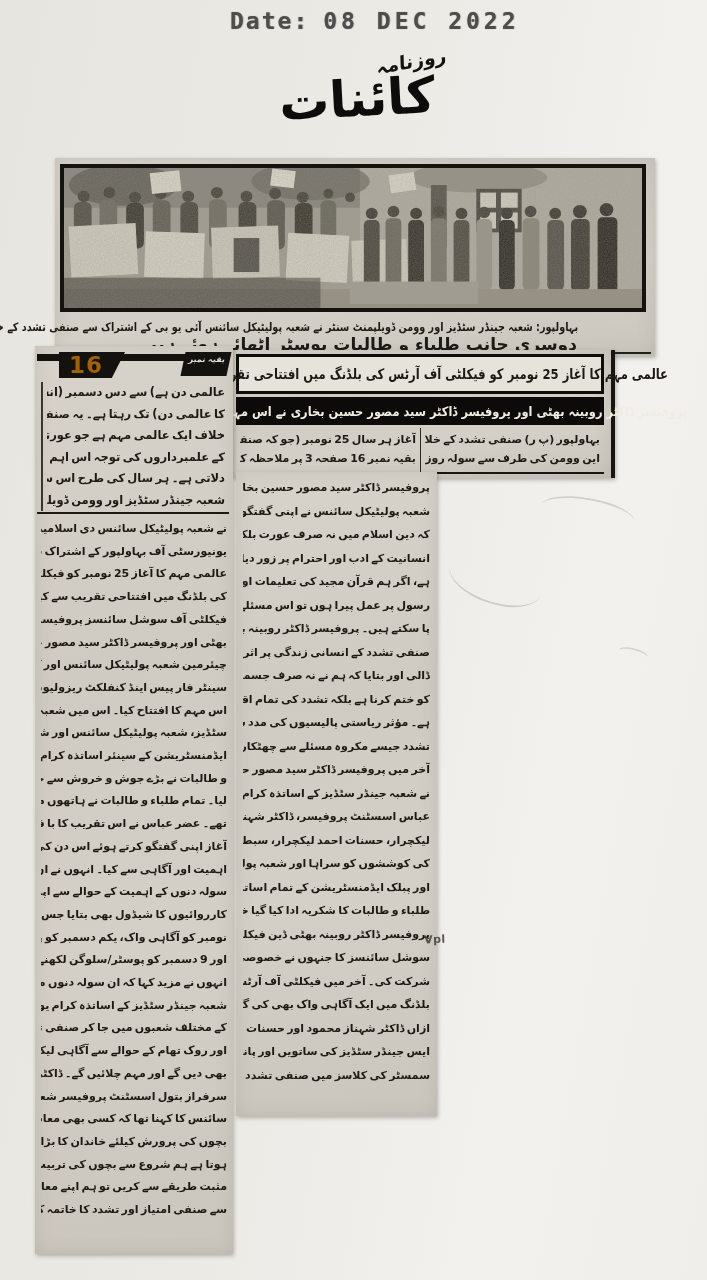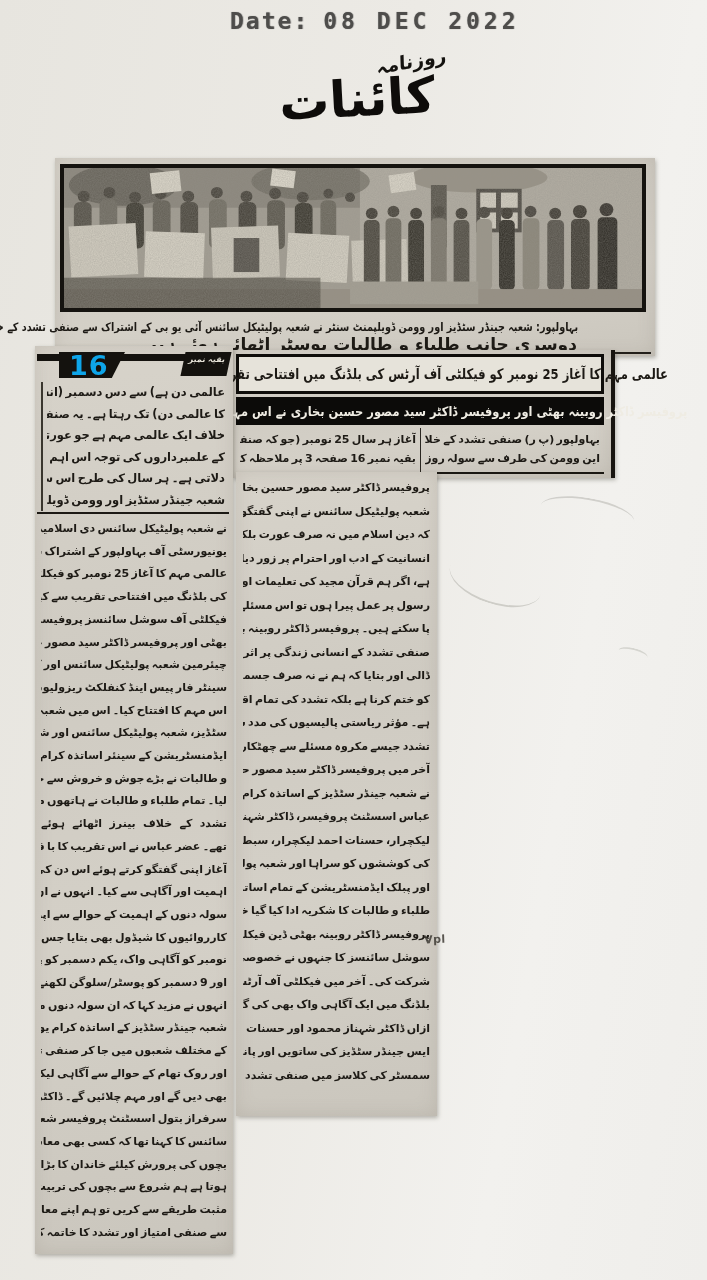--- a/index.html
+++ b/index.html
@@ -58,21 +58,21 @@
   .subhead-box span{display:inline-block;white-space:nowrap;font-size:13px;transform:scaleX(.88);transform-origin:center;color:#efece3;}
   .lead{position:absolute;left:3px;top:78px;width:368px;height:46px;display:flex;flex-direction:row-reverse;}
   .lead .lcol{width:50%;padding:2px 4px;box-sizing:border-box;}
   .lead .lcol .t-line{font-size:11px;line-height:19px;}
   .lead .col-r{border-left:1.5px solid #2a2721;border-bottom:2px solid #1a1712;}
   
   .clip-left{left:35px;top:346px;width:198px;height:908px;box-sizing:border-box;}
   .banner{position:absolute;left:2px;top:6px;width:192px;height:26px;}
   .banner .bar{position:absolute;left:0;top:2px;width:100%;height:7px;background:#14120e;}
   .banner .num{position:absolute;left:22px;top:0;width:66px;height:26px;background:#14120e;
-    clip-path:polygon(0 0,100% 0,80% 100%,0 100%);color:#0ea5e9;font-weight:700;font-size:27px;
+    clip-path:polygon(0 0,100% 0,80% 100%,0 100%);color:#a16207;font-weight:700;font-size:23px;
     display:flex;align-items:center;padding-left:10px;box-sizing:border-box;letter-spacing:1px;}
   .banner .tag{position:absolute;right:0;top:0;width:46px;height:24px;background:#14120e;
     transform:skewX(-12deg);color:#e8e4d9;text-align:center;line-height:11px;font-size:8px;font-weight:700;direction:rtl;padding-top:2px;box-sizing:border-box;}
   .box16-lines{position:absolute;left:6px;top:36px;width:184px;border-left:2px solid #3a362e;padding-left:4px;box-sizing:border-box;}
   .box16-lines .t-line{font-size:11.5px;line-height:21.5px;}
   .hr-left{position:absolute;left:2px;top:166px;width:192px;border-top:2.5px solid #1c1914;}
   .leftcol-lines{position:absolute;left:6px;top:172px;width:186px;}
   .leftcol-lines .t-line{font-size:11px;line-height:22.7px;}
   
   .clip-right{left:236px;top:472px;width:201px;height:644px;box-sizing:border-box;}
@@ -236,21 +236,20 @@
       <div class="t-line">کی بلڈنگ میں افتتاحی تقریب سے کیا۔ ڈین</div>
       <div class="t-line">فیکلٹی آف سوشل سائنسز پروفیسر ڈاکٹر روبینہ</div>
       <div class="t-line">بھٹی اور پروفیسر ڈاکٹر سید مصور حسین بخاری</div>
       <div class="t-line">چیئرمین شعبہ پولیٹیکل سائنس اور کوآرڈینیٹر</div>
       <div class="t-line">سینٹر فار پیس اینڈ کنفلکٹ ریزولیوشن نے</div>
       <div class="t-line">اس مہم کا افتتاح کیا۔ اس میں شعبہ جینڈر</div>
       <div class="t-line">سٹڈیز، شعبہ پولیٹیکل سائنس اور شعبہ پبلک</div>
       <div class="t-line">ایڈمنسٹریشن کے سینئر اساتذہ کرام، طلباء</div>
       <div class="t-line">و طالبات نے بڑے جوش و خروش سے حصہ</div>
       <div class="t-line">لیا۔ تمام طلباء و طالبات نے ہاتھوں میں صنفی</div>
-      <div class="t-line">تشدد کے خلاف بینرز اٹھائے ہوئے</div>
       <div class="t-line">تھے۔ عضر عباس نے اس تقریب کا با قاعدہ</div>
       <div class="t-line">آغاز اپنی گفتگو کرتے ہوئے اس دن کی</div>
       <div class="t-line">اہمیت اور آگاہی سے کیا۔ انہوں نے ان</div>
       <div class="t-line">سولہ دنوں کے اہمیت کے حوالے سے اپنی</div>
       <div class="t-line">کارروائیوں کا شیڈول بھی بتایا جس میں 29</div>
       <div class="t-line">نومبر کو آگاہی واک، یکم دسمبر کو پینل ڈسکشن</div>
       <div class="t-line">اور 9 دسمبر کو پوسٹر/سلوگن لکھنے کا مقابلہ،</div>
       <div class="t-line">انہوں نے مزید کہا کہ ان سولہ دنوں میں</div>
       <div class="t-line">شعبہ جینڈر سٹڈیز کے اساتذہ کرام یونیورسٹی</div>
       <div class="t-line">کے مختلف شعبوں میں جا کر صنفی تشدد کی اقسام</div>

